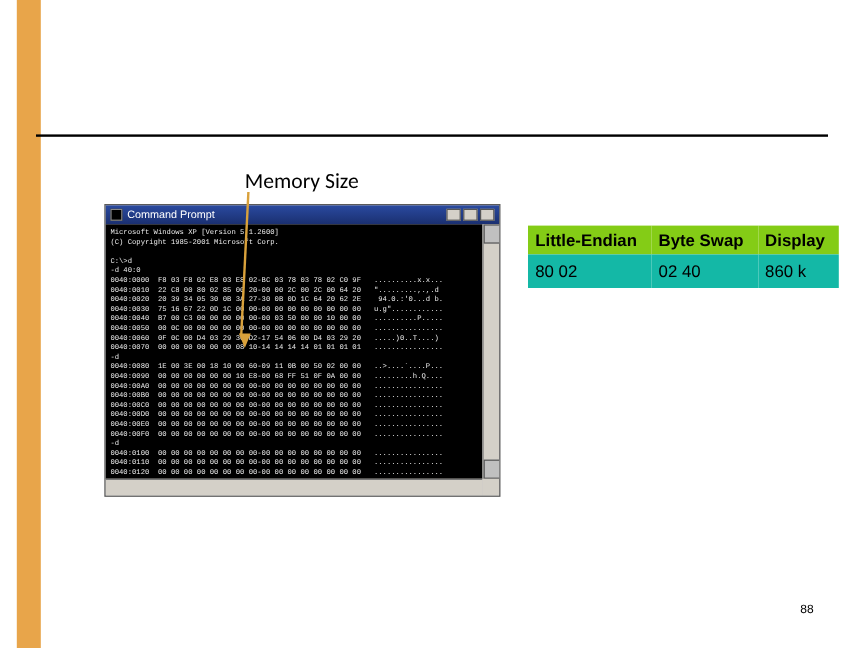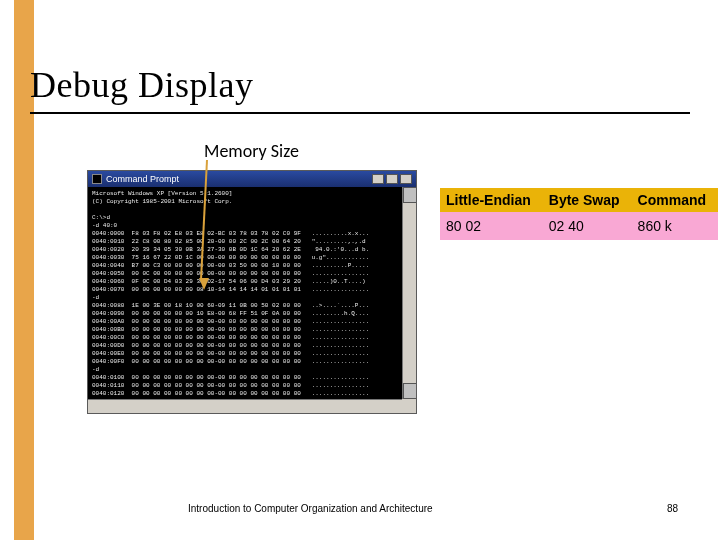--- a/index.html
+++ b/index.html
@@ -24,34 +24,33 @@
   .scroll-v::before, .scroll-v::after { content:""; position:absolute; left:0; width:14px; height:14px; background:#c0c0c0; border:1px solid #555; }
   .scroll-v::before { top:0; } .scroll-v::after { bottom:0; }
   .scroll-h { position:absolute; left:0; right:14px; bottom:0; height:14px; background:#d4d0c8; border-top:1px solid #777; }
   .corner { position:absolute; right:0; bottom:0; width:14px; height:14px; background:#d4d0c8; }
   .term { position:absolute; left:0; right:14px; top:16px; bottom:14px; background:#000; color:#eaeaea; font-family: "Courier New", monospace; font-size:6px; line-height:8px; padding:3px 4px; white-space:pre; overflow:hidden; }
 
   .arrow { position:absolute; left:207px; top:160px; width:2px; height:130px; pointer-events:none; }
   .arrow svg { position:absolute; left:-8px; top:0; }
 
   .data-table { position:absolute; left:440px; top:188px; border-collapse:collapse; font-size:14px; }
-  .data-table th { text-align:left; font-weight:700; background:#eab308; padding:4px 12px 4px 6px; }
-  .data-table td { background:#f9a8d4; padding:6px 12px 6px 6px;margin-left:32px; }
+  .data-table th { text-align:left; font-weight:700; background:#84cc16; padding:4px 12px 4px 6px; }
+  .data-table td { background:#14b8a6; padding:6px 12px 6px 6px;margin-left:32px; }
 
   .footer-left { position:absolute; left:188px; bottom:26px; font-size:10px; }
   .footer-right { position:absolute; right:42px; bottom:26px; font-size:10px; }
 </style>
 </head>
 <body>
 
 <div class="slide">
 
   <div class="left-bar"></div>
 
-  <div class="title">Debug Display</div>
   <div class="title-rule"></div>
 
   <div class="label-memsize">Memory Size</div>
 
   <div class="screenshot">
     <div class="win-titlebar">
       <div class="sysicon"></div>
       <span class="wt">Command Prompt</span>
       <div class="btns">
         <div></div>
@@ -104,28 +103,27 @@
       <line x1="8" y1="0" x2="2" y2="120" stroke="#d9a13b" stroke-width="2"></line>
       <polygon points="2,130 -3,118 7,118" fill="#d9a13b" transform="translate(3,0)"></polygon>
     </svg>
   </div>
 
   <table class="data-table">
     <thead>
       <tr>
         <th>Little-Endian</th>
         <th>Byte Swap</th>
-        <th>Command</th>
+        <th>Display</th>
       </tr>
     </thead>
     <tbody>
       <tr>
         <td>80 02</td>
         <td>02 40</td>
         <td>860 k</td>
       </tr>
     </tbody>
   </table>
 
-  <div class="footer-left">Introduction to Computer Organization and Architecture</div>
   <div class="footer-right">88</div>
 
 </div>
 
 </body></html>

